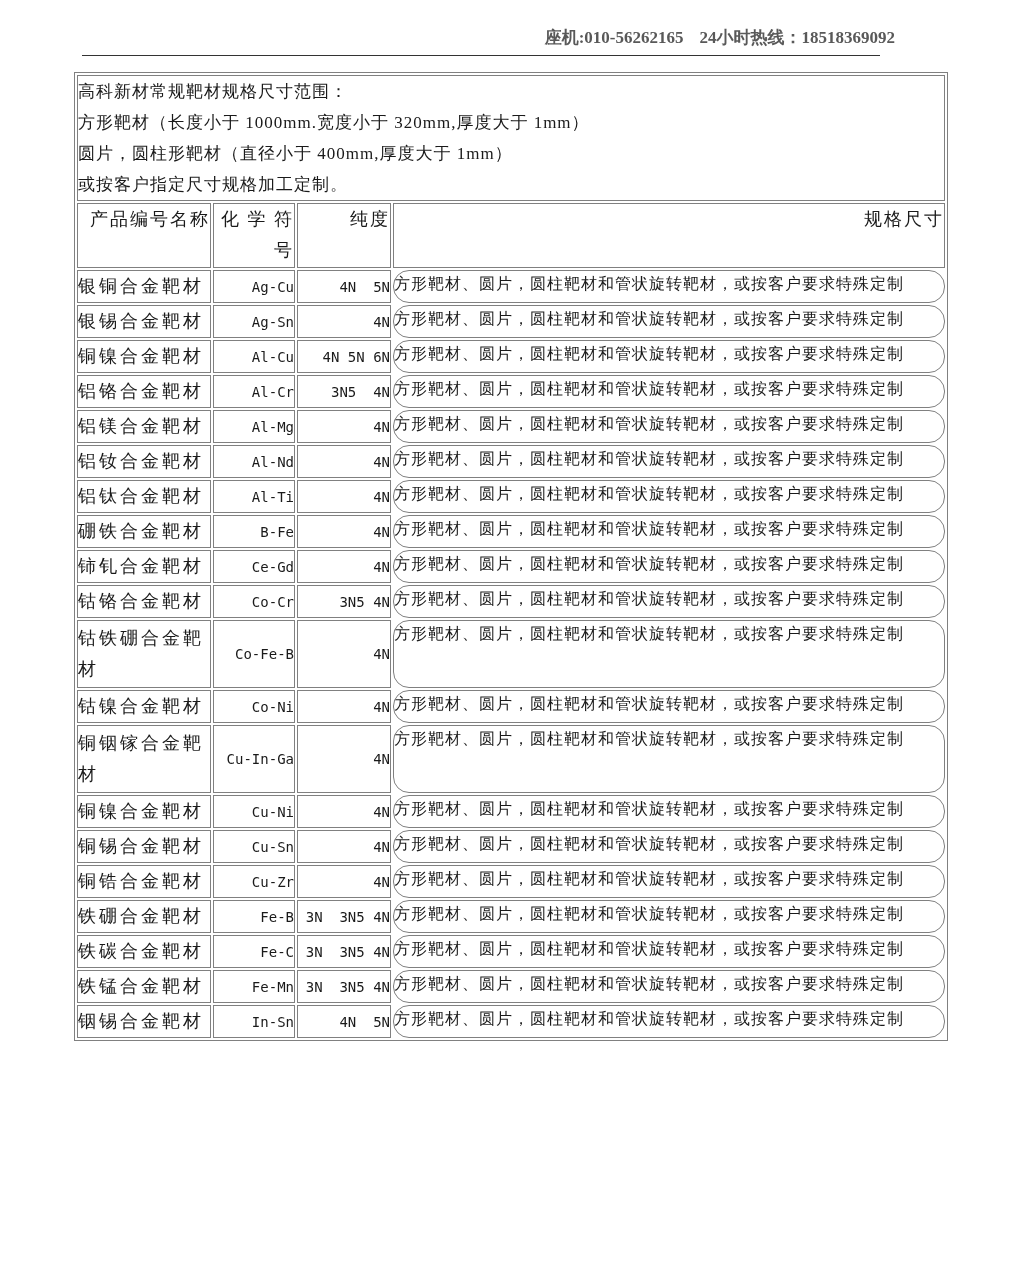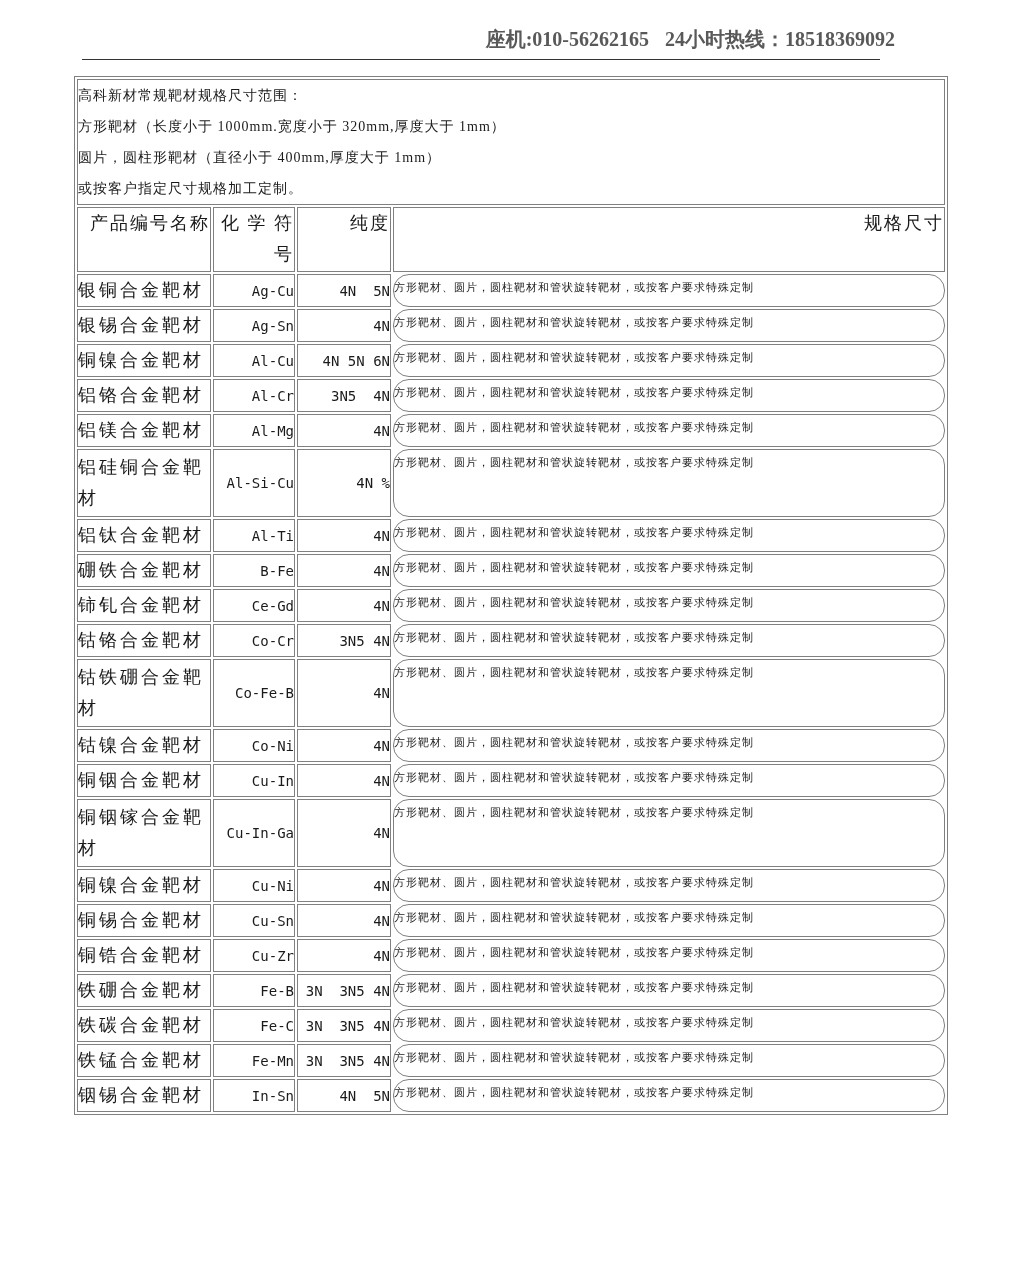--- a/index.html
+++ b/index.html
@@ -10,21 +10,21 @@
     height: 1269px;
     overflow: hidden;
     font-family: "Liberation Serif", "DejaVu Serif", serif;
     color: #1a1a1a;
   }
   
   .topbar {
     width: 895px;
     padding-top: 26px;
     text-align: right;
-    font-size: 20px;
+    font-size: 17px;
     font-weight: bold;
     color: #595959;
     font-family: "Liberation Serif", "DejaVu Serif", serif;
     white-space: pre;
   }
   .topbar .hotline { margin-left: 16px; }
   .top-rule {
     margin-left: 82px;
     width: 798px;
     height: 0;
@@ -44,21 +44,21 @@
   }
   table.spec-table td, table.spec-table th {
     border: 1px solid #808080;
     background: #ffffff;
     padding: 0;
     overflow: hidden;
   }
   
   td.intro-cell { padding: 4px 2px 2px 4px; }
   .intro-line {
-    font-size: 14px;
+    font-size: 17px;
     line-height: 31px;
     letter-spacing: 1px;
     white-space: nowrap;
   }
   
   th {
     height: 63px;
     vertical-align: top;
     text-align: right;
     font-weight: normal;
@@ -81,21 +81,21 @@
   tr.tall td { height: 66px; }
   td.c-sym, td.c-pur {
     font-family: "DejaVu Sans Mono", "Liberation Mono", monospace;
     font-size: 14px;
     vertical-align: middle;
     padding: 0 1px 0 2px;
     white-space: pre;
     text-align: right;
   }
   td.c-spec {
-    font-size: 11px;
+    font-size: 16px;
     letter-spacing: 1px;
     vertical-align: top;
     padding: 5px 1px 0 4px;
     line-height: 25px;
     white-space: nowrap;
     border-radius: 16px;
   }
 </style>
 </head>
 <body>
@@ -155,29 +155,29 @@
     <td class="c-spec">方形靶材、圆片，圆柱靶材和管状旋转靶材，或按客户要求特殊定制</td>
   </tr>
 
   <tr>
     <td class="c-name">铝镁合金靶材</td>
     <td class="c-sym">Al-Mg</td>
     <td class="c-pur">4N</td>
     <td class="c-spec">方形靶材、圆片，圆柱靶材和管状旋转靶材，或按客户要求特殊定制</td>
   </tr>
 
-
-
-
-  <tr class="tall">
-    <td class="c-name">铝硅铜合金靶材</td>
-    <td class="c-sym">Al-Si-Cu</td>
-    <td class="c-pur">4N %</td>
-    <td class="c-spec">方形靶材、圆片，圆柱靶材和管状旋转靶材，或按客户要求特殊定制</td>
-  </tr>
+  <tr>
+    <td class="c-name">铝钕合金靶材</td>
+    <td class="c-sym">Al-Nd</td>
+    <td class="c-pur">4N</td>
+    <td class="c-spec">方形靶材、圆片，圆柱靶材和管状旋转靶材，或按客户要求特殊定制</td>
+  </tr>
+
+
+
 
   <tr>
     <td class="c-name">铝钛合金靶材</td>
     <td class="c-sym">Al-Ti</td>
     <td class="c-pur">4N</td>
     <td class="c-spec">方形靶材、圆片，圆柱靶材和管状旋转靶材，或按客户要求特殊定制</td>
   </tr>
 
   <tr>
     <td class="c-name">硼铁合金靶材</td>
@@ -209,26 +209,20 @@
   </tr>
 
   <tr>
     <td class="c-name">钴镍合金靶材</td>
     <td class="c-sym">Co-Ni</td>
     <td class="c-pur">4N</td>
     <td class="c-spec">方形靶材、圆片，圆柱靶材和管状旋转靶材，或按客户要求特殊定制</td>
   </tr>
 
 
-  <tr>
-    <td class="c-name">铜铟合金靶材</td>
-    <td class="c-sym">Cu-In</td>
-    <td class="c-pur">4N</td>
-    <td class="c-spec">方形靶材、圆片，圆柱靶材和管状旋转靶材，或按客户要求特殊定制</td>
-  </tr>
 
   <tr class="tall">
     <td class="c-name">铜铟镓合金靶材</td>
     <td class="c-sym">Cu-In-Ga</td>
     <td class="c-pur">4N</td>
     <td class="c-spec">方形靶材、圆片，圆柱靶材和管状旋转靶材，或按客户要求特殊定制</td>
   </tr>
 
   <tr>
     <td class="c-name">铜镍合金靶材</td>

